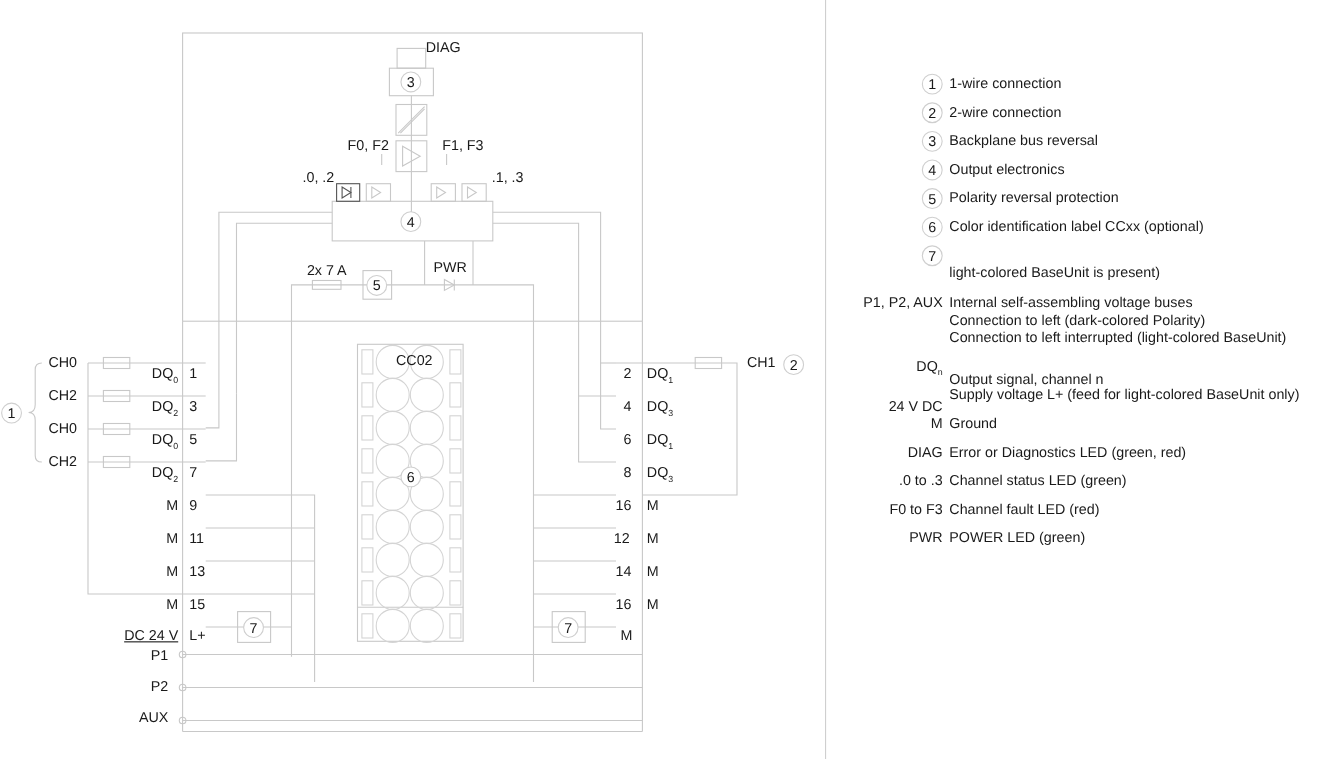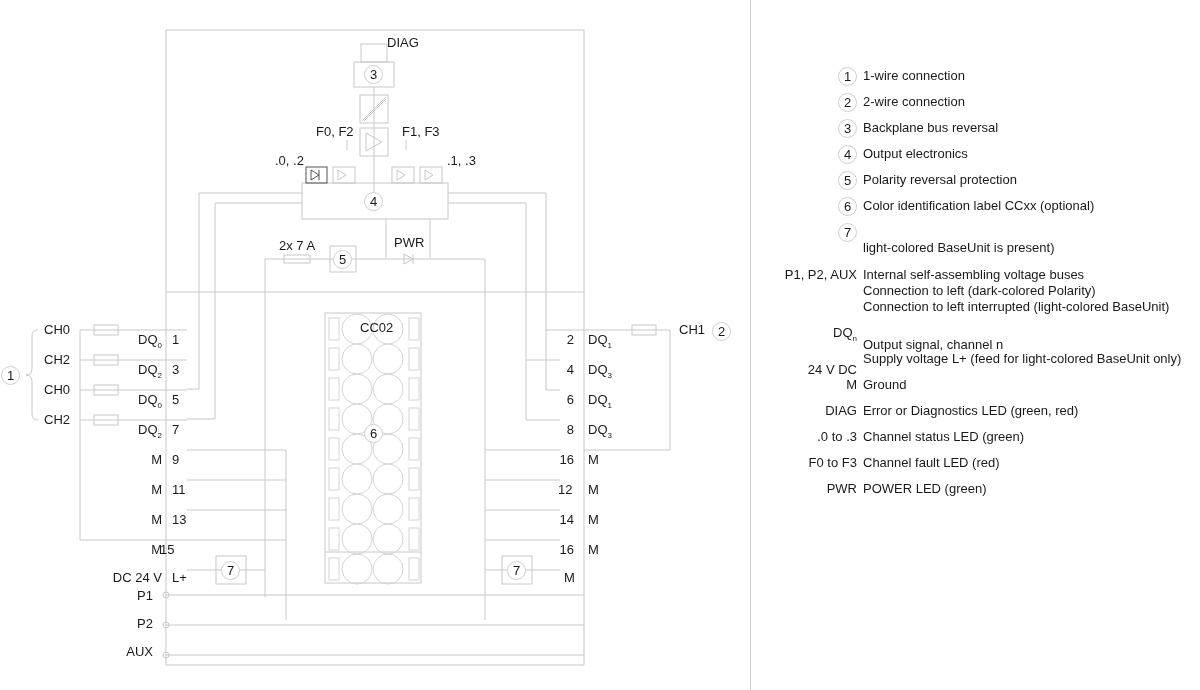--- a/index.html
+++ b/index.html
@@ -186,22 +186,22 @@
       <span class="t" style="left:172px;top:393px;">5</span>
       <span class="t" style="left:80px;width:82px;text-align:right;top:423px;">DQ<span class="sub">2</span></span>
       <span class="t" style="left:172px;top:423px;">7</span>
       <span class="t" style="left:80px;width:82px;text-align:right;top:453px;">M</span>
       <span class="t" style="left:172px;top:453px;">9</span>
       <span class="t" style="left:80px;width:82px;text-align:right;top:483px;">M</span>
       <span class="t" style="left:172px;top:483px;">11</span>
       <span class="t" style="left:80px;width:82px;text-align:right;top:513px;">M</span>
       <span class="t" style="left:172px;top:513px;">13</span>
       <span class="t" style="left:80px;width:82px;text-align:right;top:543px;">M</span>
-      <span class="t" style="left:160px;top:543px;">15</span>
-      <span class="t" style="left:80px;width:82px;text-align:right;top:571px;">DC 24 V</span>
+      <span class="t" style="left:172px;top:543px;">15</span>
+      <span class="t" style="left:80px;width:82px;text-align:right;top:571px;text-decoration:underline;">DC 24 V</span>
       <span class="t" style="left:172px;top:571px;">L+</span>
     </div>
   <div id="right-terms">
       <span class="t" style="left:558px;width:16px;text-align:right;top:333px;">2</span>
       <span class="t" style="left:588px;top:333px;">DQ<span class="sub">1</span></span>
       <span class="t" style="left:558px;width:16px;text-align:right;top:363px;">4</span>
       <span class="t" style="left:588px;top:363px;">DQ<span class="sub">3</span></span>
       <span class="t" style="left:558px;width:16px;text-align:right;top:393px;">6</span>
       <span class="t" style="left:588px;top:393px;">DQ<span class="sub">1</span></span>
       <span class="t" style="left:558px;width:16px;text-align:right;top:423px;">8</span>

